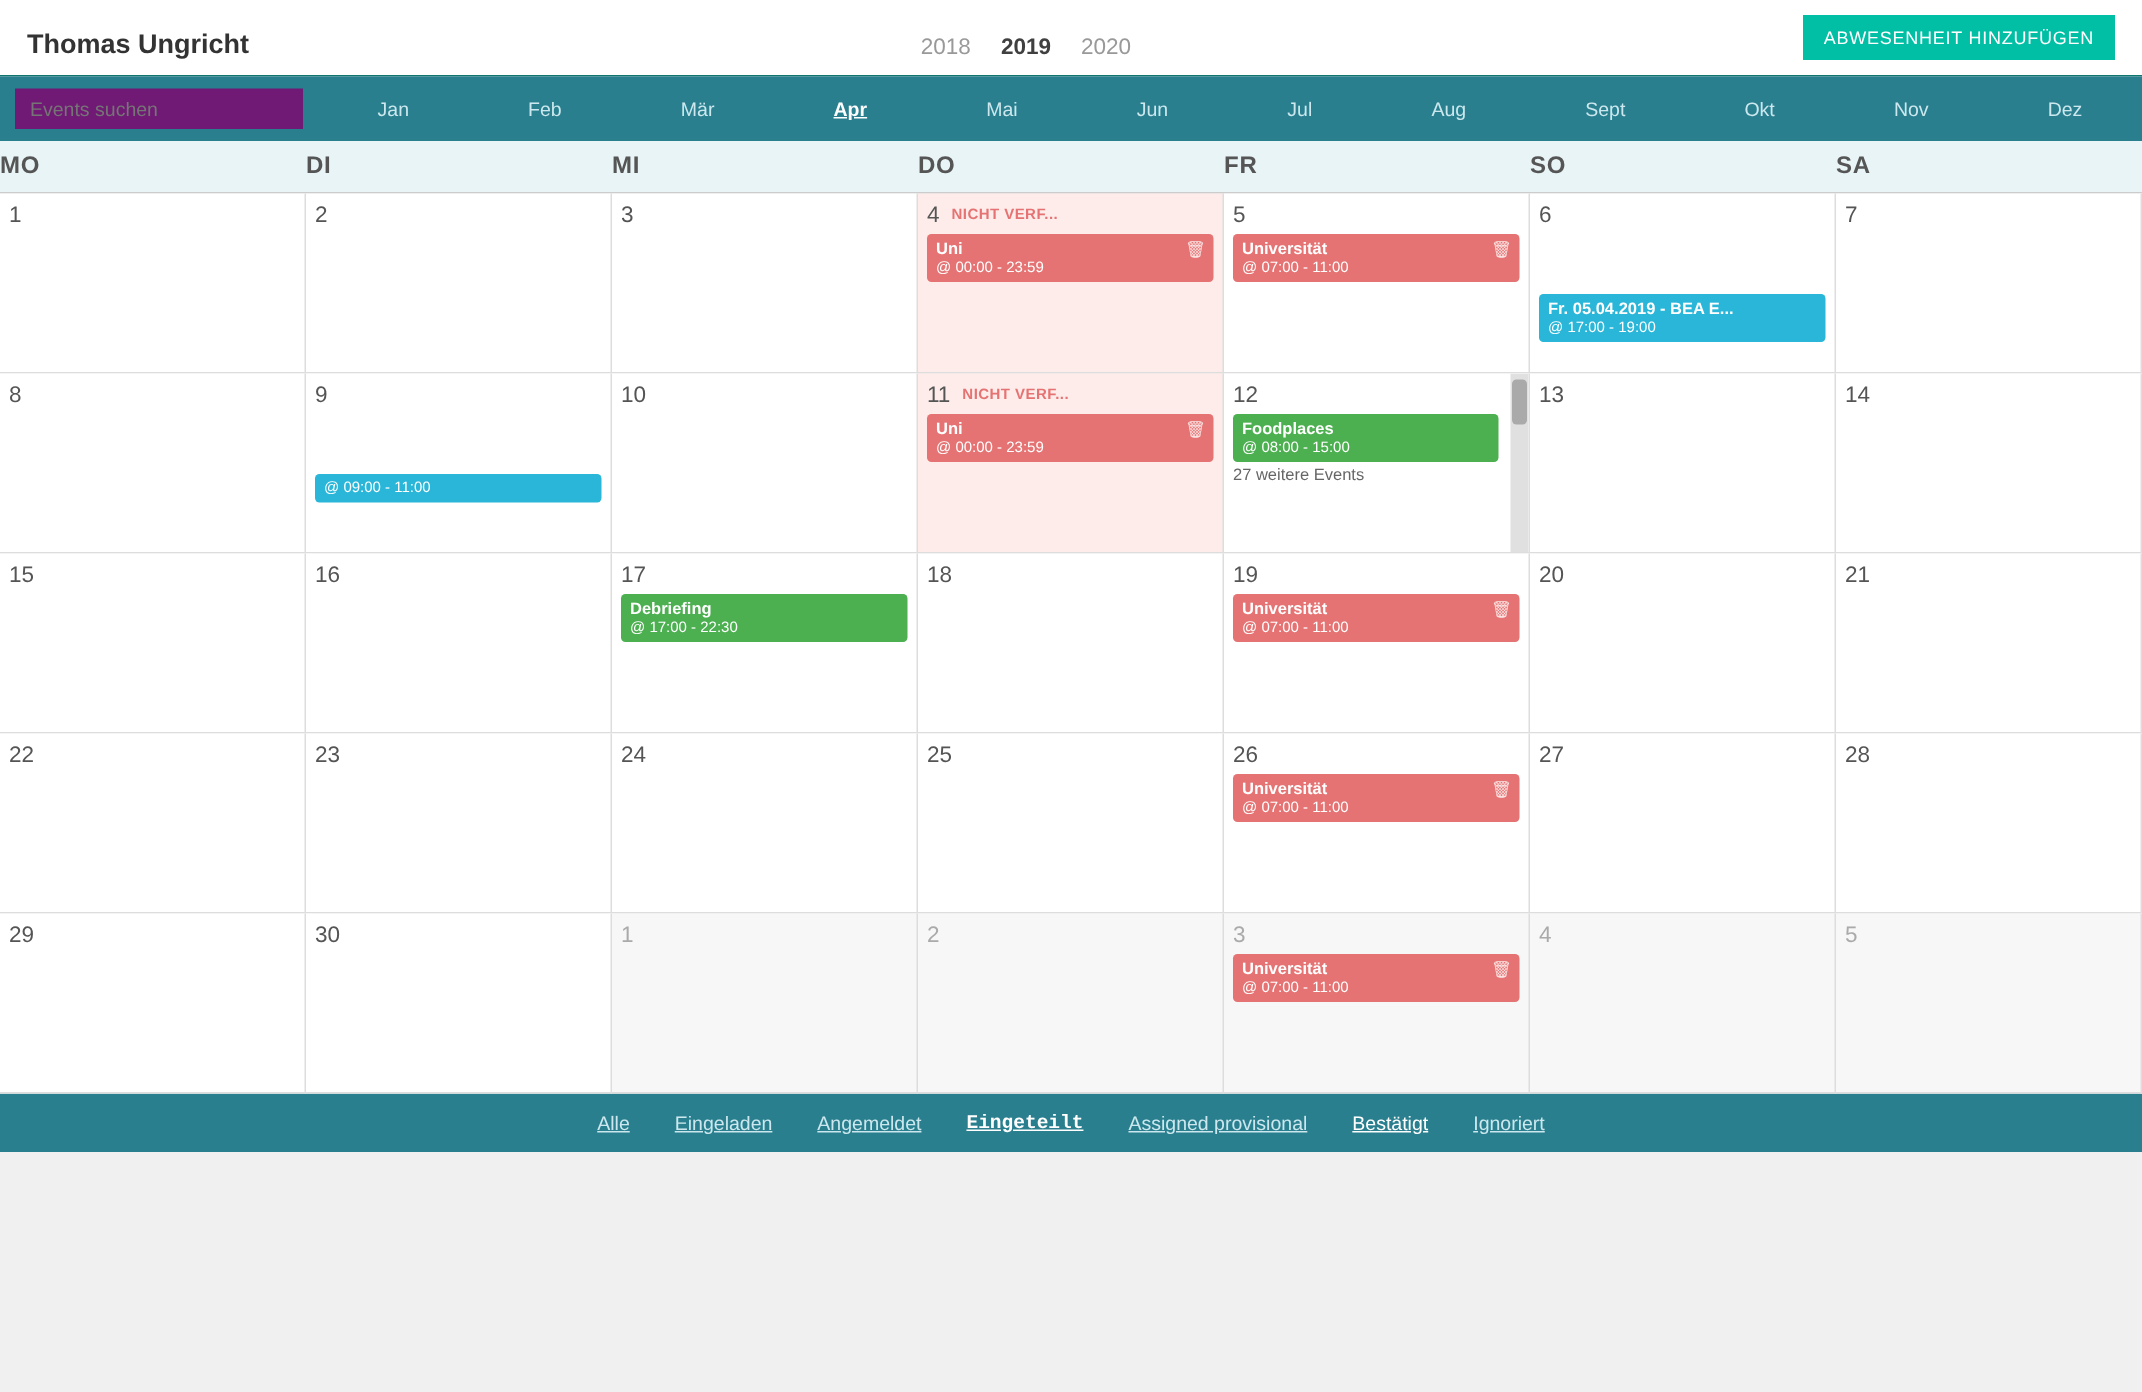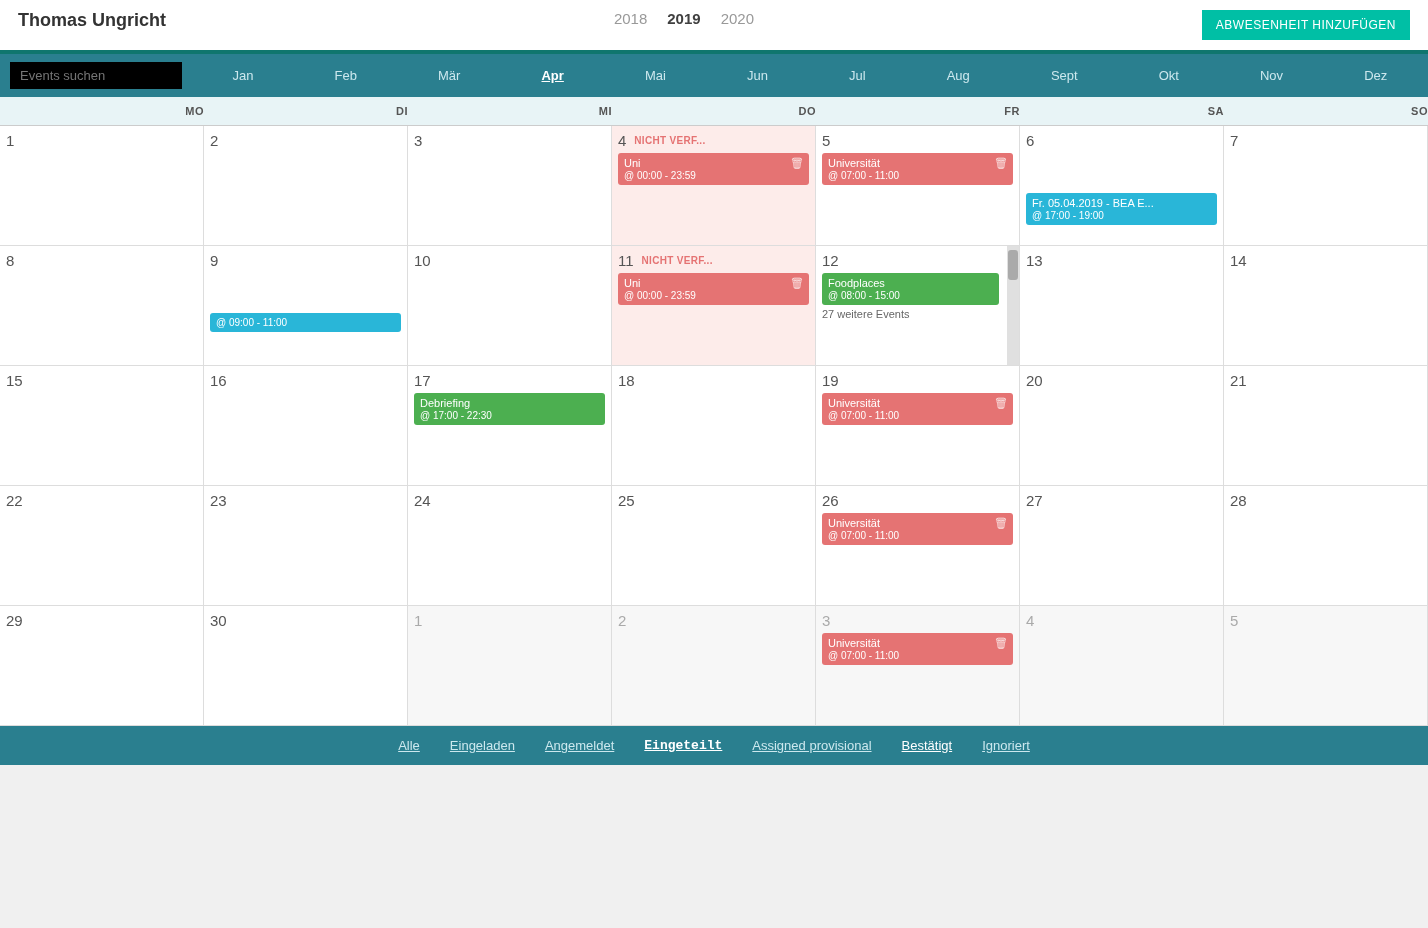--- a/index.html
+++ b/index.html
@@ -1,25 +1,25 @@
 <!DOCTYPE html>
 <html><head>
   <meta charset="utf-8">
   <style>
     * { box-sizing: border-box; margin: 0; padding: 0; }
     body { font-family: Arial, sans-serif; background: #f0f0f0; color: #333; font-size: 13px; }
 
     
     #top-header {
       display: flex;
-      align-items: flex-start;
+      align-items: flex-end;
       justify-content: space-between;
       padding: 10px 18px;
       background: #fff;
-      border-bottom: 4px solid #0f766e;
+      border-bottom: 1px solid #0f766e;
     }
     #top-header .user-name { font-size: 18px; font-weight: bold; color: #333; }
     #top-header .year-nav { display: flex; gap: 20px; font-size: 15px; color: #999; }
     #top-header .add-btn {
       background: #00bfa5;
       color: #fff;
       border: none;
       padding: 8px 14px;
       font-size: 12px;
       font-weight: normal;
@@ -30,23 +30,23 @@
 
     
     #month-nav {
       display: flex;
       align-items: center;
       background: #2a7f8f;
       padding: 0;
     }
     #month-nav .search-box {
       padding: 6px 10px;
-      background: #000000;
+      background: #701a75;
       border: none;
-      width: 172px;
+      width: 192px;
       margin: 8px 10px;
       font-size: 13px;
       color: #999;
       outline: none;
     }
     #month-nav .months {
       display: flex;
       flex: 1;
       justify-content: space-around;
     }
@@ -64,23 +64,23 @@
     }
 
     
     #day-headers {
       display: grid;
       grid-template-columns: repeat(7, 1fr);
       background: #e8f4f6;
       border-bottom: 1px solid #ccc;
     }
     #day-headers .day-header {
-      text-align: right;
+      text-align: left;
       padding: 8px 0;
-      font-size: 11px;
+      font-size: 16px;
       font-weight: bold;
       color: #555;
       letter-spacing: 0.5px;
     }
 
     
     #calendar {
       display: grid;
       grid-template-columns: repeat(7, 1fr);
       flex: 1;
@@ -117,21 +117,21 @@
 
     
     .event {
       border-radius: 3px;
       padding: 4px 6px;
       margin-bottom: 3px;
       color: #fff;
       font-size: 11px;
       position: relative;
     }
-    .event .event-title { font-weight: normal; margin-bottom: 1px; }
+    .event .event-title { font-weight: bold; margin-bottom: 1px; }
     .event .event-time { font-size: 10px; }
     .event .delete-icon {
       position: absolute;
       right: 5px;
       top: 4px;
       font-size: 11px;
       cursor: pointer;
       opacity: 0.8;
     }
     .event.red { background: #e57373; }
@@ -225,22 +225,22 @@
     <span class="month-item">Dez</span>
   </div>
 </div>
 
 <div id="day-headers">
   <div class="day-header">MO</div>
   <div class="day-header">DI</div>
   <div class="day-header">MI</div>
   <div class="day-header">DO</div>
   <div class="day-header">FR</div>
+  <div class="day-header">SO</div>
   <div class="day-header">SA</div>
-  <div class="day-header">SO</div>
 </div>
 
 <div id="calendar">
 
   <div class="cal-cell">
     <div class="date-num">1</div>
   </div>
   <div class="cal-cell">
     <div class="date-num">2</div>
   </div>

